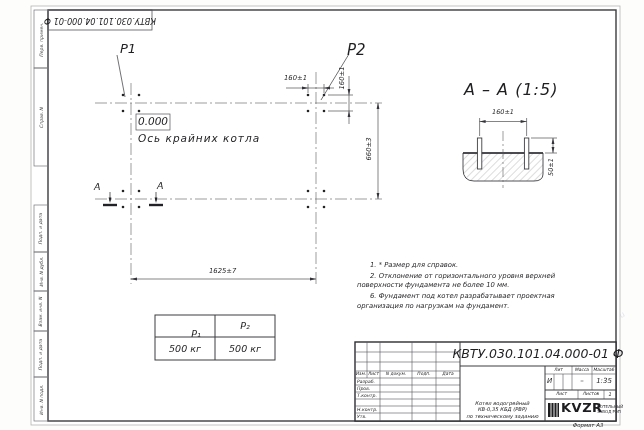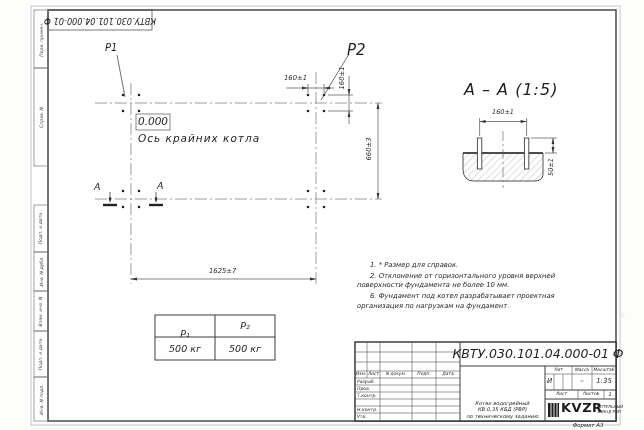--- a/index.html
+++ b/index.html
@@ -213,36 +213,36 @@
   <div class="mlabel" style="top:291px;height:40px">
       <span>Взам. инв. N</span>
     </div>
   <div class="mlabel" style="top:331px;height:46px">
       <span>Подп. и дата</span>
     </div>
   <div class="mlabel" style="top:377px;height:44px">
       <span>Инв. N подл.</span>
     </div>
 
-  <div class="t" style="left:105px;top:42px;font-size:10px">P1</div>
+  <div class="t" style="left:120px;top:42px;font-size:13px">P1</div>
   <div class="t" style="left:347px;top:42px;font-size:15px">P2</div>
   <div class="t c" style="left:136px;top:114px;width:34px;height:16px;font-size:10.5px;font-weight:500">0.000</div>
   <div class="t" style="left:138px;top:133px;font-size:10.5px;letter-spacing:1px">Ось крайних котла</div>
   <div class="t" style="left:284px;top:75px;font-size:6.8px">160±1</div>
   <div class="t c" style="left:330px;top:70px;width:26px;height:16px;font-size:6.8px;transform:rotate(-90deg)">160±1</div>
   <div class="t c" style="left:356px;top:141px;width:28px;height:16px;font-size:6.8px;transform:rotate(-90deg)">660±3</div>
   <div class="t" style="left:209px;top:268px;font-size:6.8px">1625±7</div>
   <div class="t" style="left:94px;top:182px;font-size:9.5px;font-weight:500">А</div>
   <div class="t" style="left:157px;top:181px;font-size:9.5px;font-weight:500">А</div>
 
   <div class="t" style="left:464px;top:81px;font-size:16px;letter-spacing:1px">А – А (1:5)</div>
   <div class="t" style="left:492px;top:109px;font-size:6.5px">160±1</div>
   <div class="t c" style="left:541px;top:159px;width:22px;height:16px;font-size:6.5px;transform:rotate(-90deg)">50±1</div>
 
-  <div class="t c" style="left:155px;top:316px;width:60px;height:37px;font-size:9.5px">P₁</div>
+  <div class="t c" style="left:166px;top:316px;width:60px;height:37px;font-size:9.5px">P₁</div>
   <div class="t c" style="left:215px;top:316px;width:60px;height:20px;font-size:9.5px">P₂</div>
   <div class="t c" style="left:155px;top:339px;width:60px;height:20px;font-size:9.5px">500 кг</div>
   <div class="t c" style="left:215px;top:339px;width:60px;height:20px;font-size:9.5px">500 кг</div>
 
   <div class="t notes" style="left:357px;top:261px;width:202px;white-space:normal">
     <p>1. * Размер для справок.</p>
     <p>2. Отклонение от горизонтального уровня верхней поверхности фундамента не более 10 мм.</p>
     <p>6. Фундамент под котел разрабатывает проектная организация по нагрузкам на фундамент.</p>
   </div>
 

